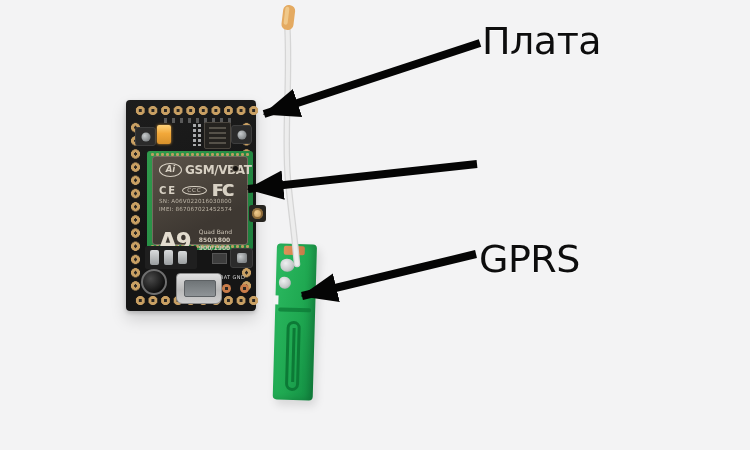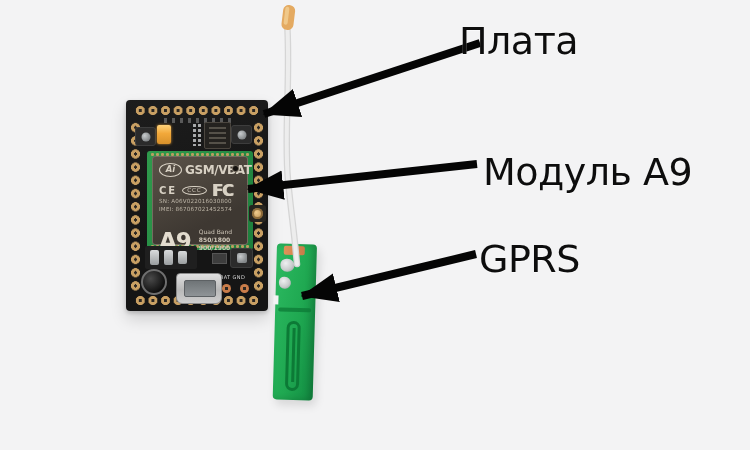--- a/index.html
+++ b/index.html
@@ -5,21 +5,21 @@
   html,body{margin:0;padding:0;}
   .stage{
     position:relative;width:750px;height:450px;overflow:hidden;
     background:var(--bg,#f3f3f4);
     font-family:"DejaVu Sans","Liberation Sans",sans-serif;
   }
   .abs{position:absolute;}
 
   
   .board{
-    left:126px;top:100px;width:142px;height:211px;
+    left:126px;top:100px;width:130px;height:211px;
     background:linear-gradient(160deg,#1d1d1d,var(--pcb,#141414) 60%);
     border-radius:4px;
     box-shadow:0 8px 16px rgba(0,0,0,.15),0 2px 4px rgba(0,0,0,.18);
   }
   .pins-top,.pins-bottom{
     left:8px;width:126px;height:13px;
     background-image:radial-gradient(circle at 6.3px 6.5px,#2b2723 0 1.7px,var(--gold,#c9a063) 1.7px 4.3px,rgba(0,0,0,0) 4.8px);
     background-size:12.6px 13px;background-repeat:repeat-x;
   }
   .pins-top{top:4px;}
@@ -145,21 +145,21 @@
 
   
   svg.layer{left:0;top:0;width:750px;height:450px;}
 
   
   .callout{
     color:var(--label-text,#0d0d0d);font-size:38px;line-height:1;
     letter-spacing:-.5px;white-space:nowrap;
     text-shadow:0 1px 0 rgba(255,255,255,.6);
   }
-  .lab-board{left:459px;top:22px;}
+  .lab-board{left:482px;top:22px;}
   .lab-module{left:483px;top:153px;}
   .lab-gprs{left:479px;top:240px;text-align:right;}
 </style>
 </head>
 <body>
 
 <div class="stage">
 
   <div class="abs board">
     <div class="abs pins-top"></div>
@@ -254,16 +254,15 @@
       <marker id="ah" viewBox="0 0 10 8" refX="9.6" refY="4" markerWidth="4.6" markerHeight="4.6" orient="auto">
         <path d="M0,0 L10,4 L0,8 Z" fill="var(--arrow,#050505)"></path>
       </marker>
     </defs>
     <line x1="480" y1="43" x2="264" y2="114" stroke="var(--arrow,#050505)" stroke-width="8" marker-end="url(#ah)"></line>
     <line x1="477" y1="164" x2="248" y2="189" stroke="var(--arrow,#050505)" stroke-width="8" marker-end="url(#ah)"></line>
     <line x1="476" y1="254" x2="302" y2="296" stroke="var(--arrow,#050505)" stroke-width="8" marker-end="url(#ah)"></line>
   </svg>
 
   <div class="abs callout lab-board">Плата</div>
-  <div class="abs callout lab-module">Модуль A9</div>
   <div class="abs callout lab-gprs">GPRS</div>
 
 </div>
 
 </body></html>

